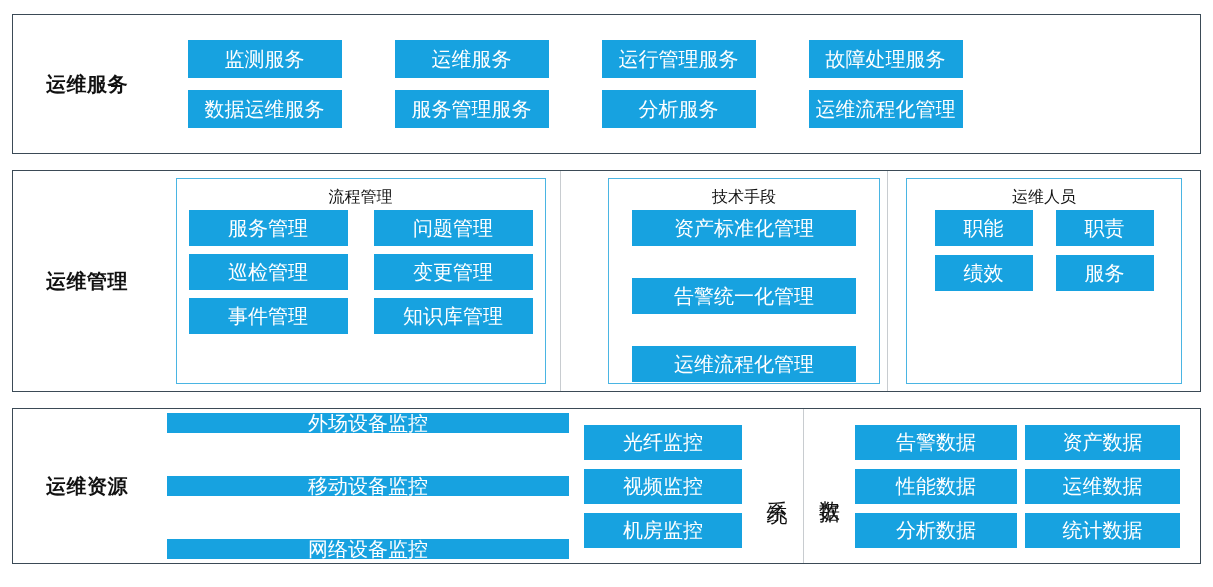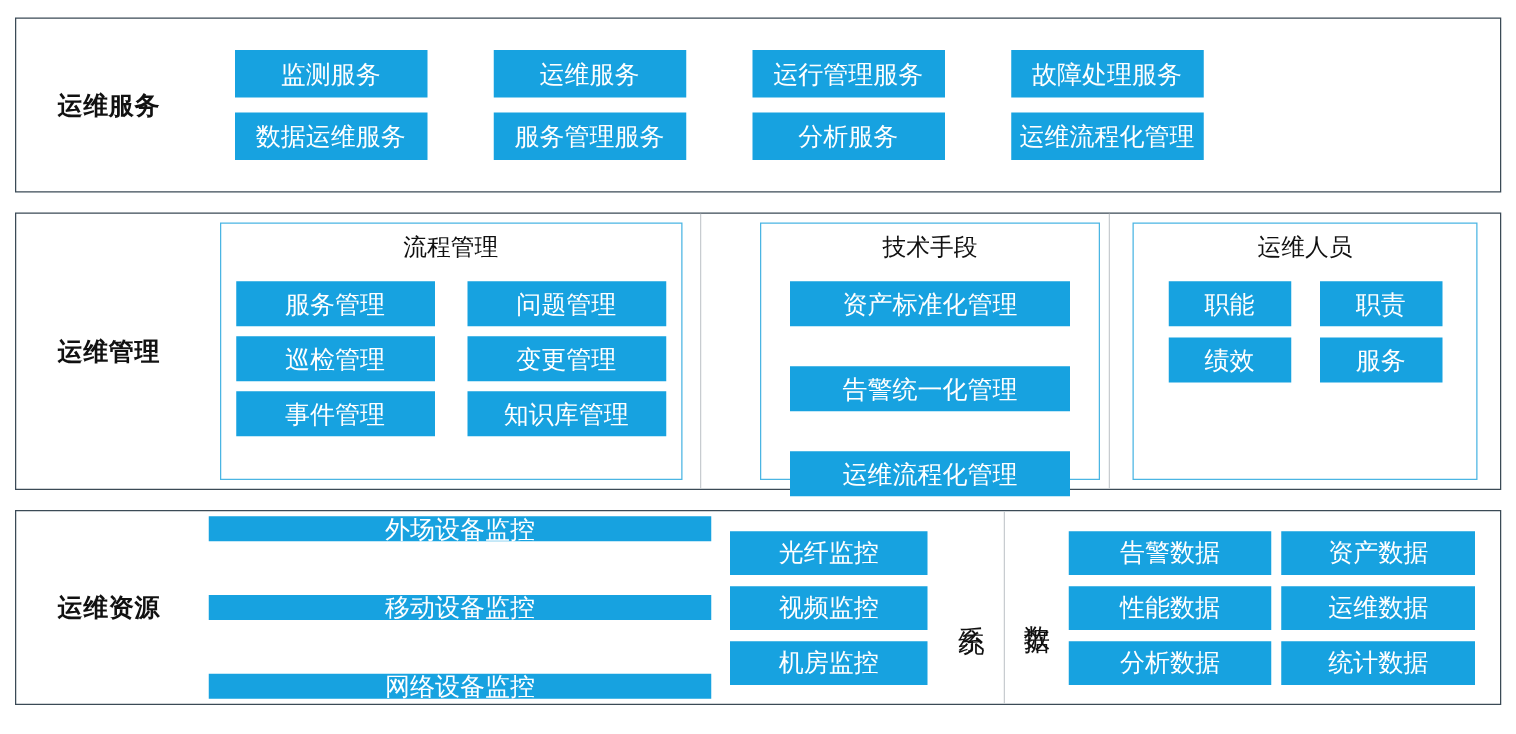--- a/index.html
+++ b/index.html
@@ -119,23 +119,23 @@
   .mg-panel {
     border: 1.5px solid #4ab5e3;
     box-sizing: border-box;
     background: #ffffff;
     display: flex;
     flex-direction: column;
     align-items: center;
     padding: 8px 0 10px 0;
   }
   .mg-panel .panel-title {
-    font-size: 19px;
+    font-size: 16px;
     color: #111111;
-    margin-bottom: 14px;
+    margin-bottom: 3px;
     line-height: 1.25;
   }
   .mg-panel .panel-grid {
     display: grid;
     justify-content: center;
   }
 
   
   #panel-process { width: 370px; height: 206px; }
   #panel-process .panel-grid {

